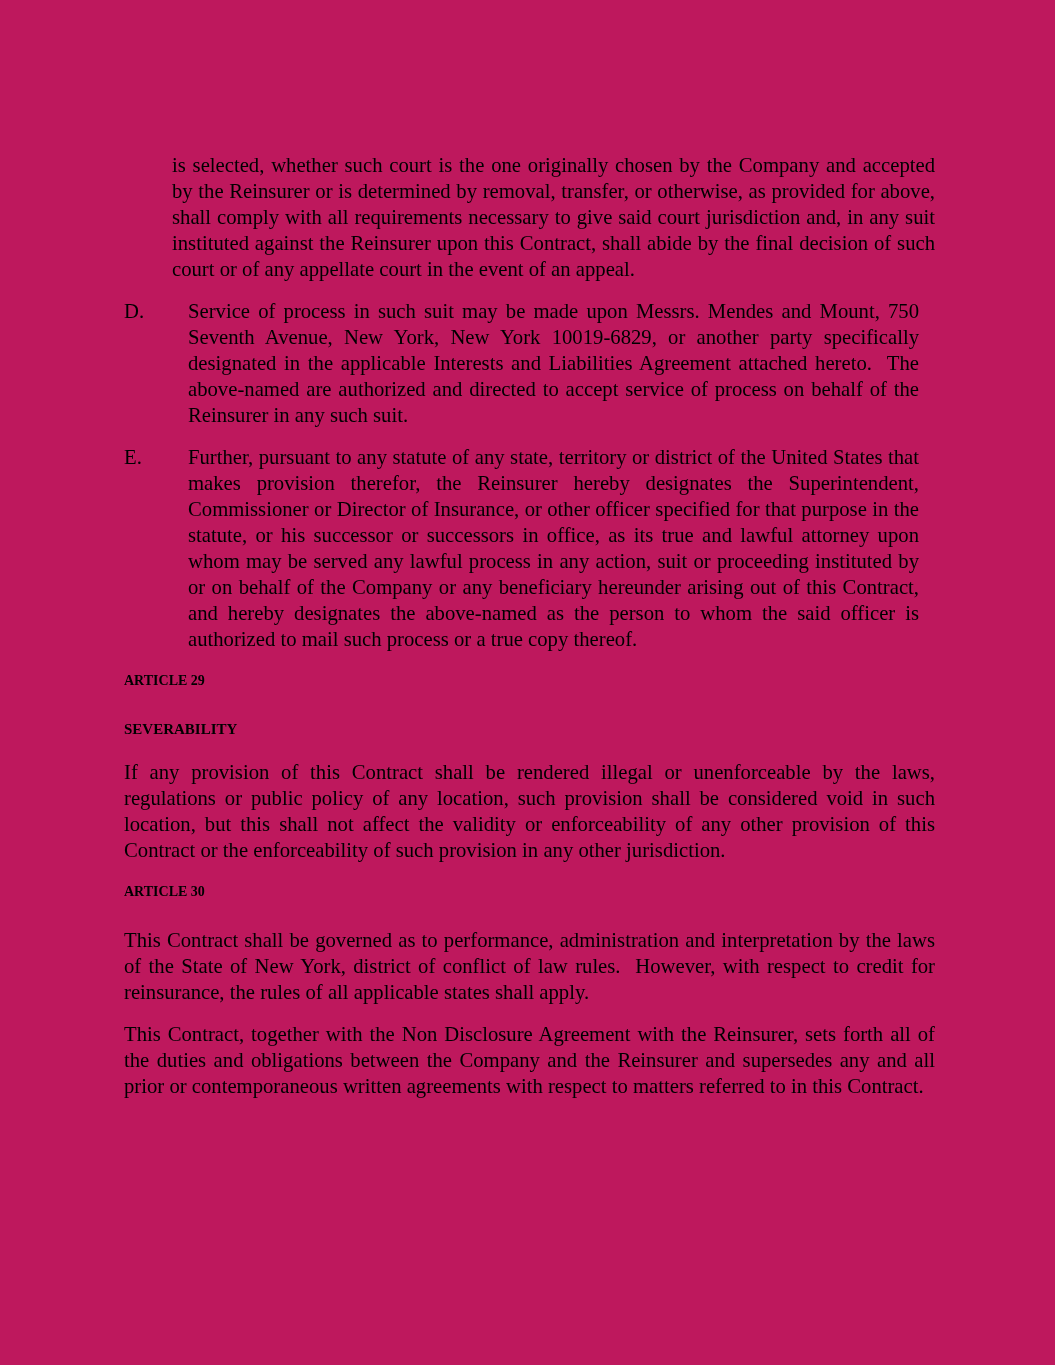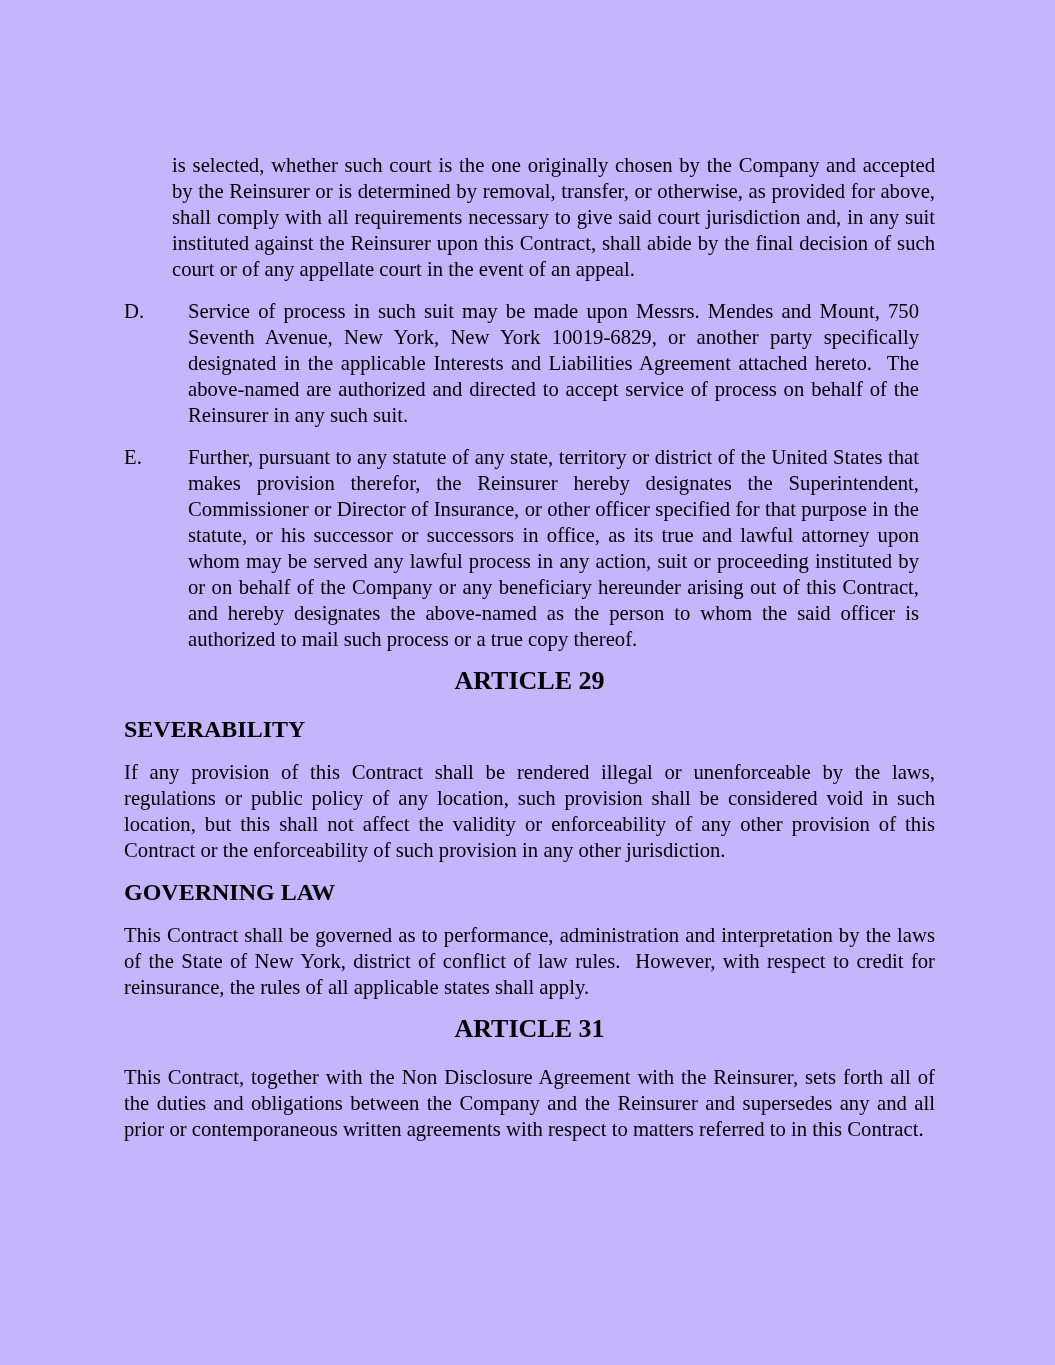--- a/index.html
+++ b/index.html
@@ -5,21 +5,21 @@
   html, body {
     margin: 0;
     padding: 0;
     background: #ffffff;
   }
   .page {
     position: relative;
     width: 1055px;
     height: 1365px;
     margin: 0 auto;
-    background: #c4b5fd;
+    background: #be185d;
     color: #000000;
     font-family: "Liberation Serif", "DejaVu Serif", serif;
     font-size: 20.7px;
     line-height: 26px;
     box-sizing: border-box;
     padding: 152px 120px 40px 124px;
     overflow: hidden;
   }
   .para {
     margin: 0 0 16px 0;
@@ -38,28 +38,27 @@
     position: absolute;
     left: 0;
     top: 0;
   }
   .list-text {
     margin: 16px;
     text-align: justify;
     white-space: pre-wrap;
   }
   .article-heading {
-    font-size: 26px;
+    font-size: 14px;
     font-weight: bold;
-    text-align: center;
     margin: 2px 0 22px 0;
     line-height: 26px;
   }
   .section-title {
-    font-size: 24px;
+    font-size: 15px;
     font-weight: bold;
     text-align: left;
     margin: 0 0 17px 0;
     line-height: 26px;
   }
 </style>
 </head>
 <body>
 
 <div class="page">
@@ -75,23 +74,22 @@
     <span class="list-label">E.</span>
     <p class="list-text">Further, pursuant to any statute of any state, territory or district of the United States that makes provision therefor, the Reinsurer hereby designates the Superintendent, Commissioner or Director of Insurance, or other officer specified for that purpose in the statute, or his successor or successors in office, as its true and lawful attorney upon whom may be served any lawful process in any action, suit or proceeding instituted by or on behalf of the Company or any beneficiary hereunder arising out of this Contract, and hereby designates the above-named as the person to whom the said officer is authorized to mail such process or a true copy thereof.</p>
   </div>
 
   <h2 class="article-heading">ARTICLE 29</h2>
 
   <h3 class="section-title">SEVERABILITY</h3>
 
   <p class="para">If any provision of this Contract shall be rendered illegal or unenforceable by the laws, regulations or public policy of any location, such provision shall be considered void in such location, but this shall not affect the validity or enforceability of any other provision of this Contract or the enforceability of such provision in any other jurisdiction.</p>
 
+  <h2 class="article-heading">ARTICLE 30</h2>
 
-  <h3 class="section-title">GOVERNING LAW</h3>
 
   <p class="para">This Contract shall be governed as to performance, administration and interpretation by the laws of the State of New York, district of conflict of law rules.  However, with respect to credit for reinsurance, the rules of all applicable states shall apply.</p>
 
-  <h2 class="article-heading">ARTICLE 31</h2>
 
 
   <p class="para">This Contract, together with the Non Disclosure Agreement with the Reinsurer, sets forth all of the duties and obligations between the Company and the Reinsurer and supersedes any and all prior or contemporaneous written agreements with respect to matters referred to in this Contract.</p>
 
 </div>
 
 </body></html>

